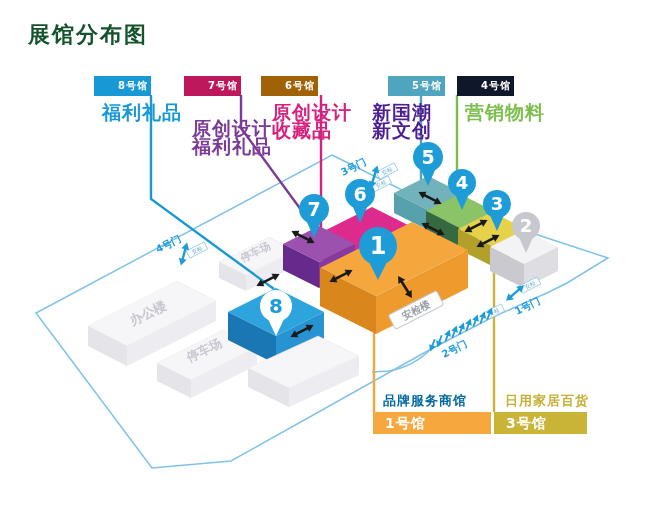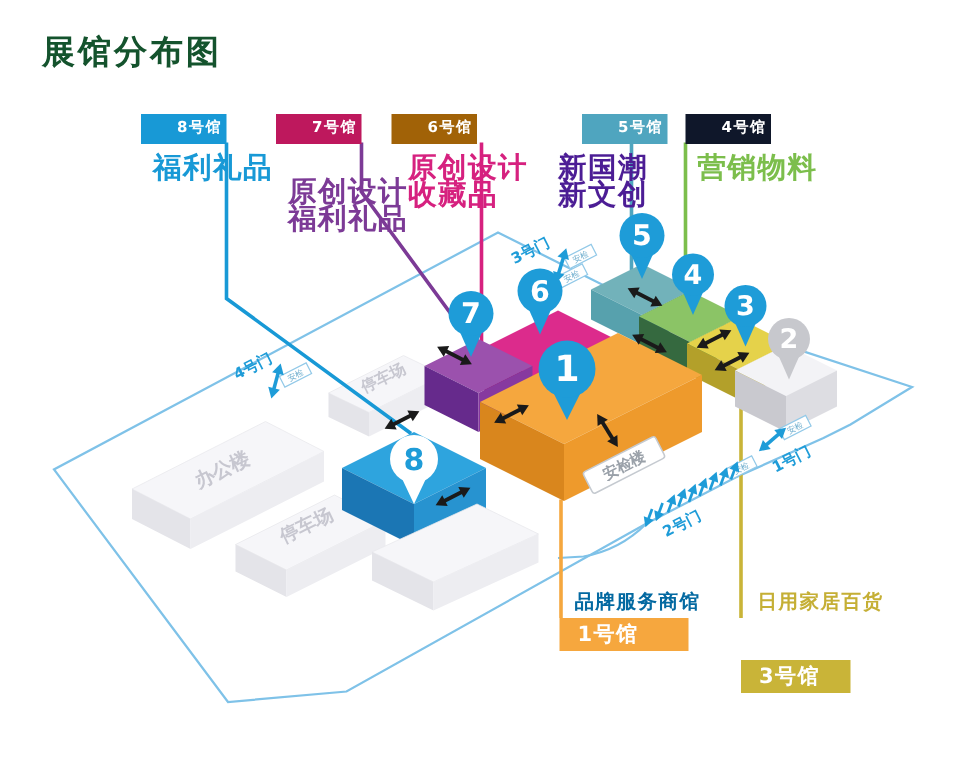--- a/index.html
+++ b/index.html
@@ -19,22 +19,22 @@
   .d8{left:102px;color:#1899D6;}
   .d7{left:192px;color:#7C3A96;margin-top:16px;}
   .d6{left:272px;color:#D6217F;}
   .d5{left:372px;color:#4c1d95;}
   .d4{left:465px;color:#7CBE4C;}
   .cat{position:absolute;top:392px;font-size:13px;font-weight:bold;letter-spacing:1px;}
   .c1{left:383px;color:#0369a1;}
   .c3{left:505px;color:#C5AF35;}
   .hallbox{position:absolute;top:412px;height:22px;line-height:22px;color:#fff;
            font-size:14px;font-weight:bold;padding-left:12px;letter-spacing:1px;box-sizing:border-box;}
-  .b1{left:373px;width:86px;background:#F6A73E;}
-  .b3{left:494px;width:73px;background:#C9B438;margin-top:28px;}
+  .b1{left:373px;width:118px;background:#F6A73E;}
+  .b3{left:494px;width:93px;background:#C9B438;}
 </style>
 </head>
 <body>
 
 <div id="stage">
 
 <svg id="map-svg" width="650" height="505" viewBox="0 0 650 505">
   <defs>
     <g id="darr">
       <line x1="-8" y1="0" x2="8" y2="0" stroke="#1a1a1a" stroke-width="2.6"></line>

